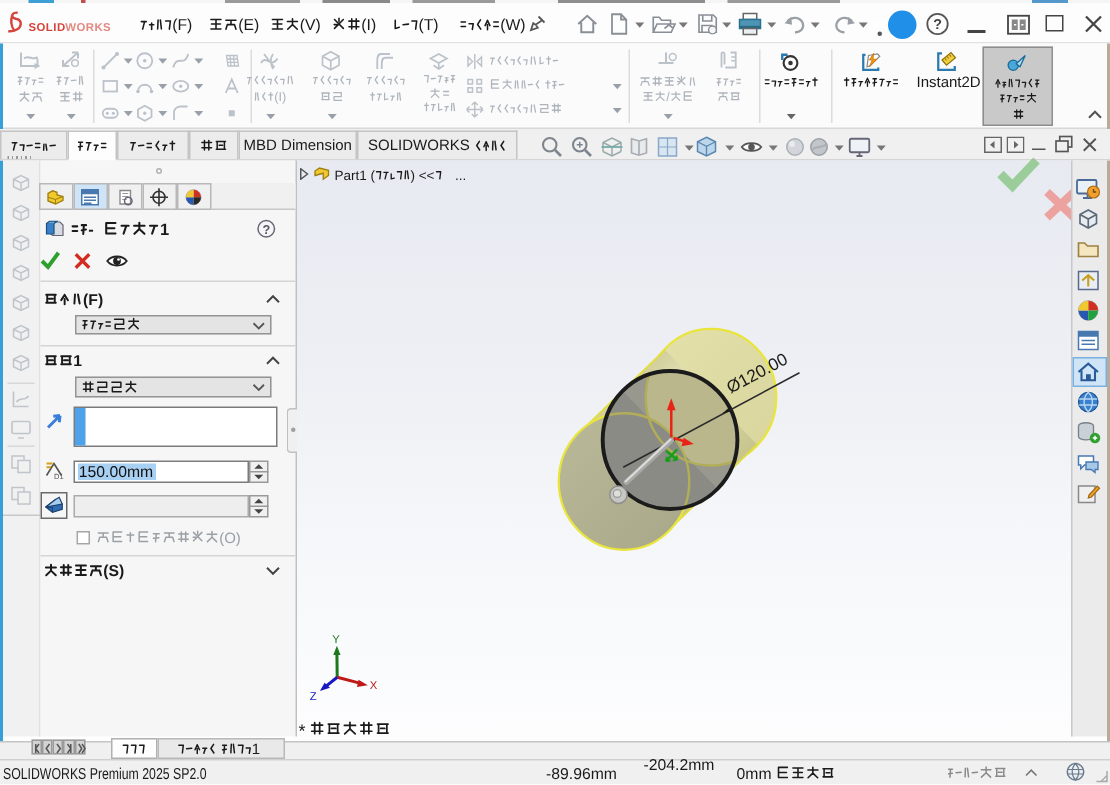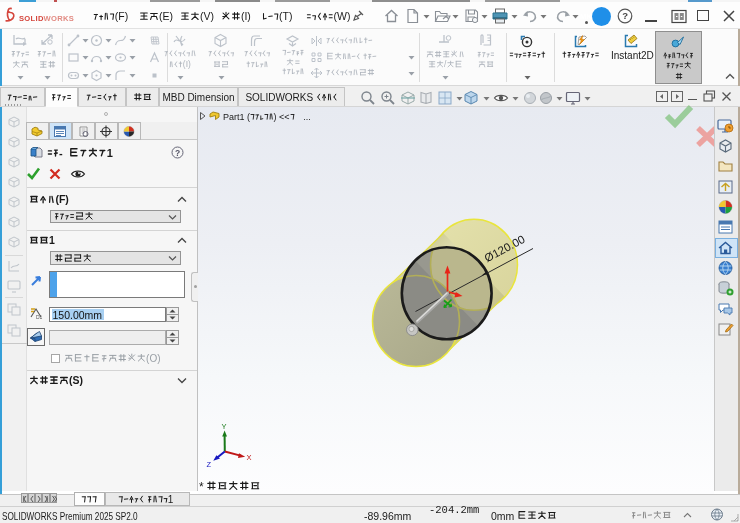--- a/index.html
+++ b/index.html
@@ -791,21 +791,21 @@
     </svg></div>
 <div class="abs" style="left:105px;top:492px;width:85px;height:14px;background:#e9e9e9;border:1px solid #b8b8b8"></div>
 <div style="position:absolute;left:117.9px;top:494.0px;line-height:0"><svg width="59" height="12" viewBox="0 0 59.0 12.0" style="overflow:visible">
       <path d="M1.2 2.8L4.2 2.8M4.2 2.8L3.6 8.0M6.4 5.2L9.8 4.9M12.0 5.8L13.5 2.5M13.5 2.5L15.0 5.8M13.5 5.0L13.5 8.4M17.2 4.8L19.8 4.8M19.0 4.8L17.9 8.2M24.4 2.2L22.6 5.0M22.6 5.0L24.6 8.0M30.4 2.8L33.0 2.8M31.7 2.8L31.3 8.2M30.4 5.9L32.9 5.5M36.2 2.2L35.9 7.9M37.6 2.2L38.3 7.9M40.9 2.8L44.0 2.8M44.0 2.8L43.4 8.0M46.1 4.6L48.8 4.6M48.8 4.6L48.2 8.2" stroke="#1a1a1a" stroke-width="1.00" fill="none" stroke-linecap="round"></path>
       <text x="26.2" y="8.75" font-size="10" font-weight="normal" fill="#1a1a1a"> </text>
       <text x="49.8" y="8.75" font-size="10" font-weight="normal" fill="#1a1a1a"> 1</text>
     </svg></div>
 <div class="abs" style="left:0;top:506px;width:740px;height:17px;background:#f0f0f0;border-top:1px solid #d0d0d0"></div>
 <div class="abs" style="left:2px;top:509.5px;font-size:10.5px;color:#1a1a1a;white-space:pre;transform:scaleX(0.78);transform-origin:left top">SOLIDWORKS Premium 2025 SP2.0</div>
 <div style="position:absolute;left:364.0px;top:509.5px;font-size:10.5px;color:#1a1a1a;font-family:'Liberation Sans',sans-serif;white-space:pre;line-height:12.07px">-89.96mm</div>
-<div style="position:absolute;left:429.0px;top:504px;font-size:10.5px;color:#1a1a1a;font-family:Liberation Mono, monospace;white-space:pre;line-height:12.07px">-204.2mm</div>
+<div style="position:absolute;left:429.0px;top:504px;font-size:10.5px;color:#1a1a1a;font-family:Liberation Sans, sans-serif;white-space:pre;line-height:12.07px">-204.2mm</div>
 <div style="position:absolute;left:491.0px;top:509.5px;font-size:10.5px;color:#1a1a1a;font-family:'Liberation Sans',sans-serif;white-space:pre;line-height:12.07px">0mm</div>
 <div style="position:absolute;left:517.0px;top:509.5px;line-height:0"><svg width="40" height="13" viewBox="0 0 40.0 13.0" style="overflow:visible">
       <path d="M2.0 1.6L2.0 8.3M2.0 1.6L7.9 1.6M2.0 5.0L7.3 5.0M2.0 8.3L7.9 8.3M11.6 2.0L18.3 2.0M15.0 2.0L15.0 8.3M11.6 8.3L18.3 8.3M12.0 5.0L17.9 5.0M24.9 1.5L24.9 5.4M21.6 3.3L28.3 3.3M24.9 5.4L21.7 8.5M24.9 5.4L28.1 8.5M31.7 2.5L38.1 2.5M32.4 2.5L32.4 7.9M37.4 2.5L37.4 7.9M31.7 7.9L38.1 7.9M33.7 5.2L36.2 5.2" stroke="#1a1a1a" stroke-width="1.05" fill="none" stroke-linecap="round"></path>
     </svg></div>
 <div style="position:absolute;left:631.0px;top:510.0px;line-height:0"><svg width="41" height="12" viewBox="0 0 41.0 12.0" style="overflow:visible">
       <path d="M1.4 2.8L4.0 2.8M2.7 2.8L2.3 8.2M1.4 5.9L3.9 5.5M6.4 5.2L9.8 4.9M12.6 2.2L12.4 7.9M14.0 2.2L14.7 7.9M17.2 5.2L20.6 4.9M26.4 1.4L26.4 5.2M23.2 3.1L29.6 3.1M26.4 5.2L23.3 8.1M26.4 5.2L29.4 8.1M32.8 2.4L38.9 2.4M33.5 2.4L33.5 7.5M38.2 2.4L38.2 7.5M32.8 7.5L38.9 7.5M34.6 4.9L37.1 4.9" stroke="#8a8a8a" stroke-width="1.00" fill="none" stroke-linecap="round"></path>
     </svg></div>
 <svg class="abs" style="left:683px;top:512px" width="9" height="6" viewBox="0 0 9 6">
     <path d="M1 5 L4.5 1.5 L8 5" stroke="#777" stroke-width="1.1" fill="none"></path>
   </svg>

